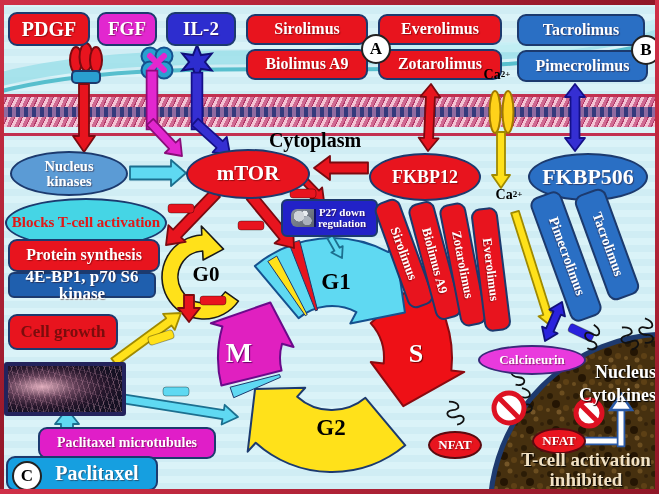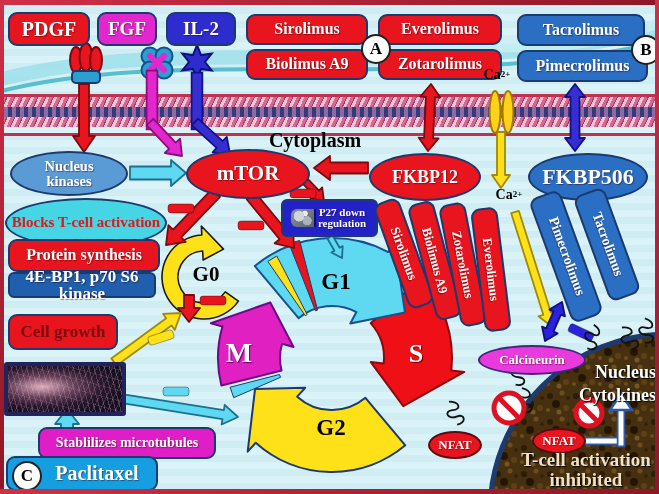--- a/index.html
+++ b/index.html
@@ -213,21 +213,21 @@
     </div>
   <div class="box" style="left:8px;top:272px;width:148px;height:26px;background:#1f5fae;font-size:17px;border-radius:6px;">
       <span>4E-BP1, p70 S6 kinase</span>
     </div>
   <div class="box" style="left:8px;top:314px;width:110px;height:36px;background:#e8141e;color:#7a0d0d;font-size:17px;text-shadow:none;">
       <span>Cell growth</span>
     </div>
 
   <div class="mtimg"></div>
   <div class="box" style="left:38px;top:427px;width:178px;height:32px;background:#e01ec8;font-size:14px;">
-      <span>Stablilizes microtubules</span>
+      <span>Paclitaxel microtubules</span>
     </div>
   <div class="box" style="left:6px;top:456px;width:152px;height:35px;background:#169fe0;font-size:20px;padding-left:30px;">
       <span>Paclitaxel</span>
     </div>
   <div class="badge" style="left:12px;top:461px;">
       <span>C</span>
     </div>
 
   <div class="box vbox" style="left:348px;top:240px;width:112px;height:27px;background:#e8141e;font-size:13.5px;transform:rotate(70deg);">
       <span>Sirolimus</span>

